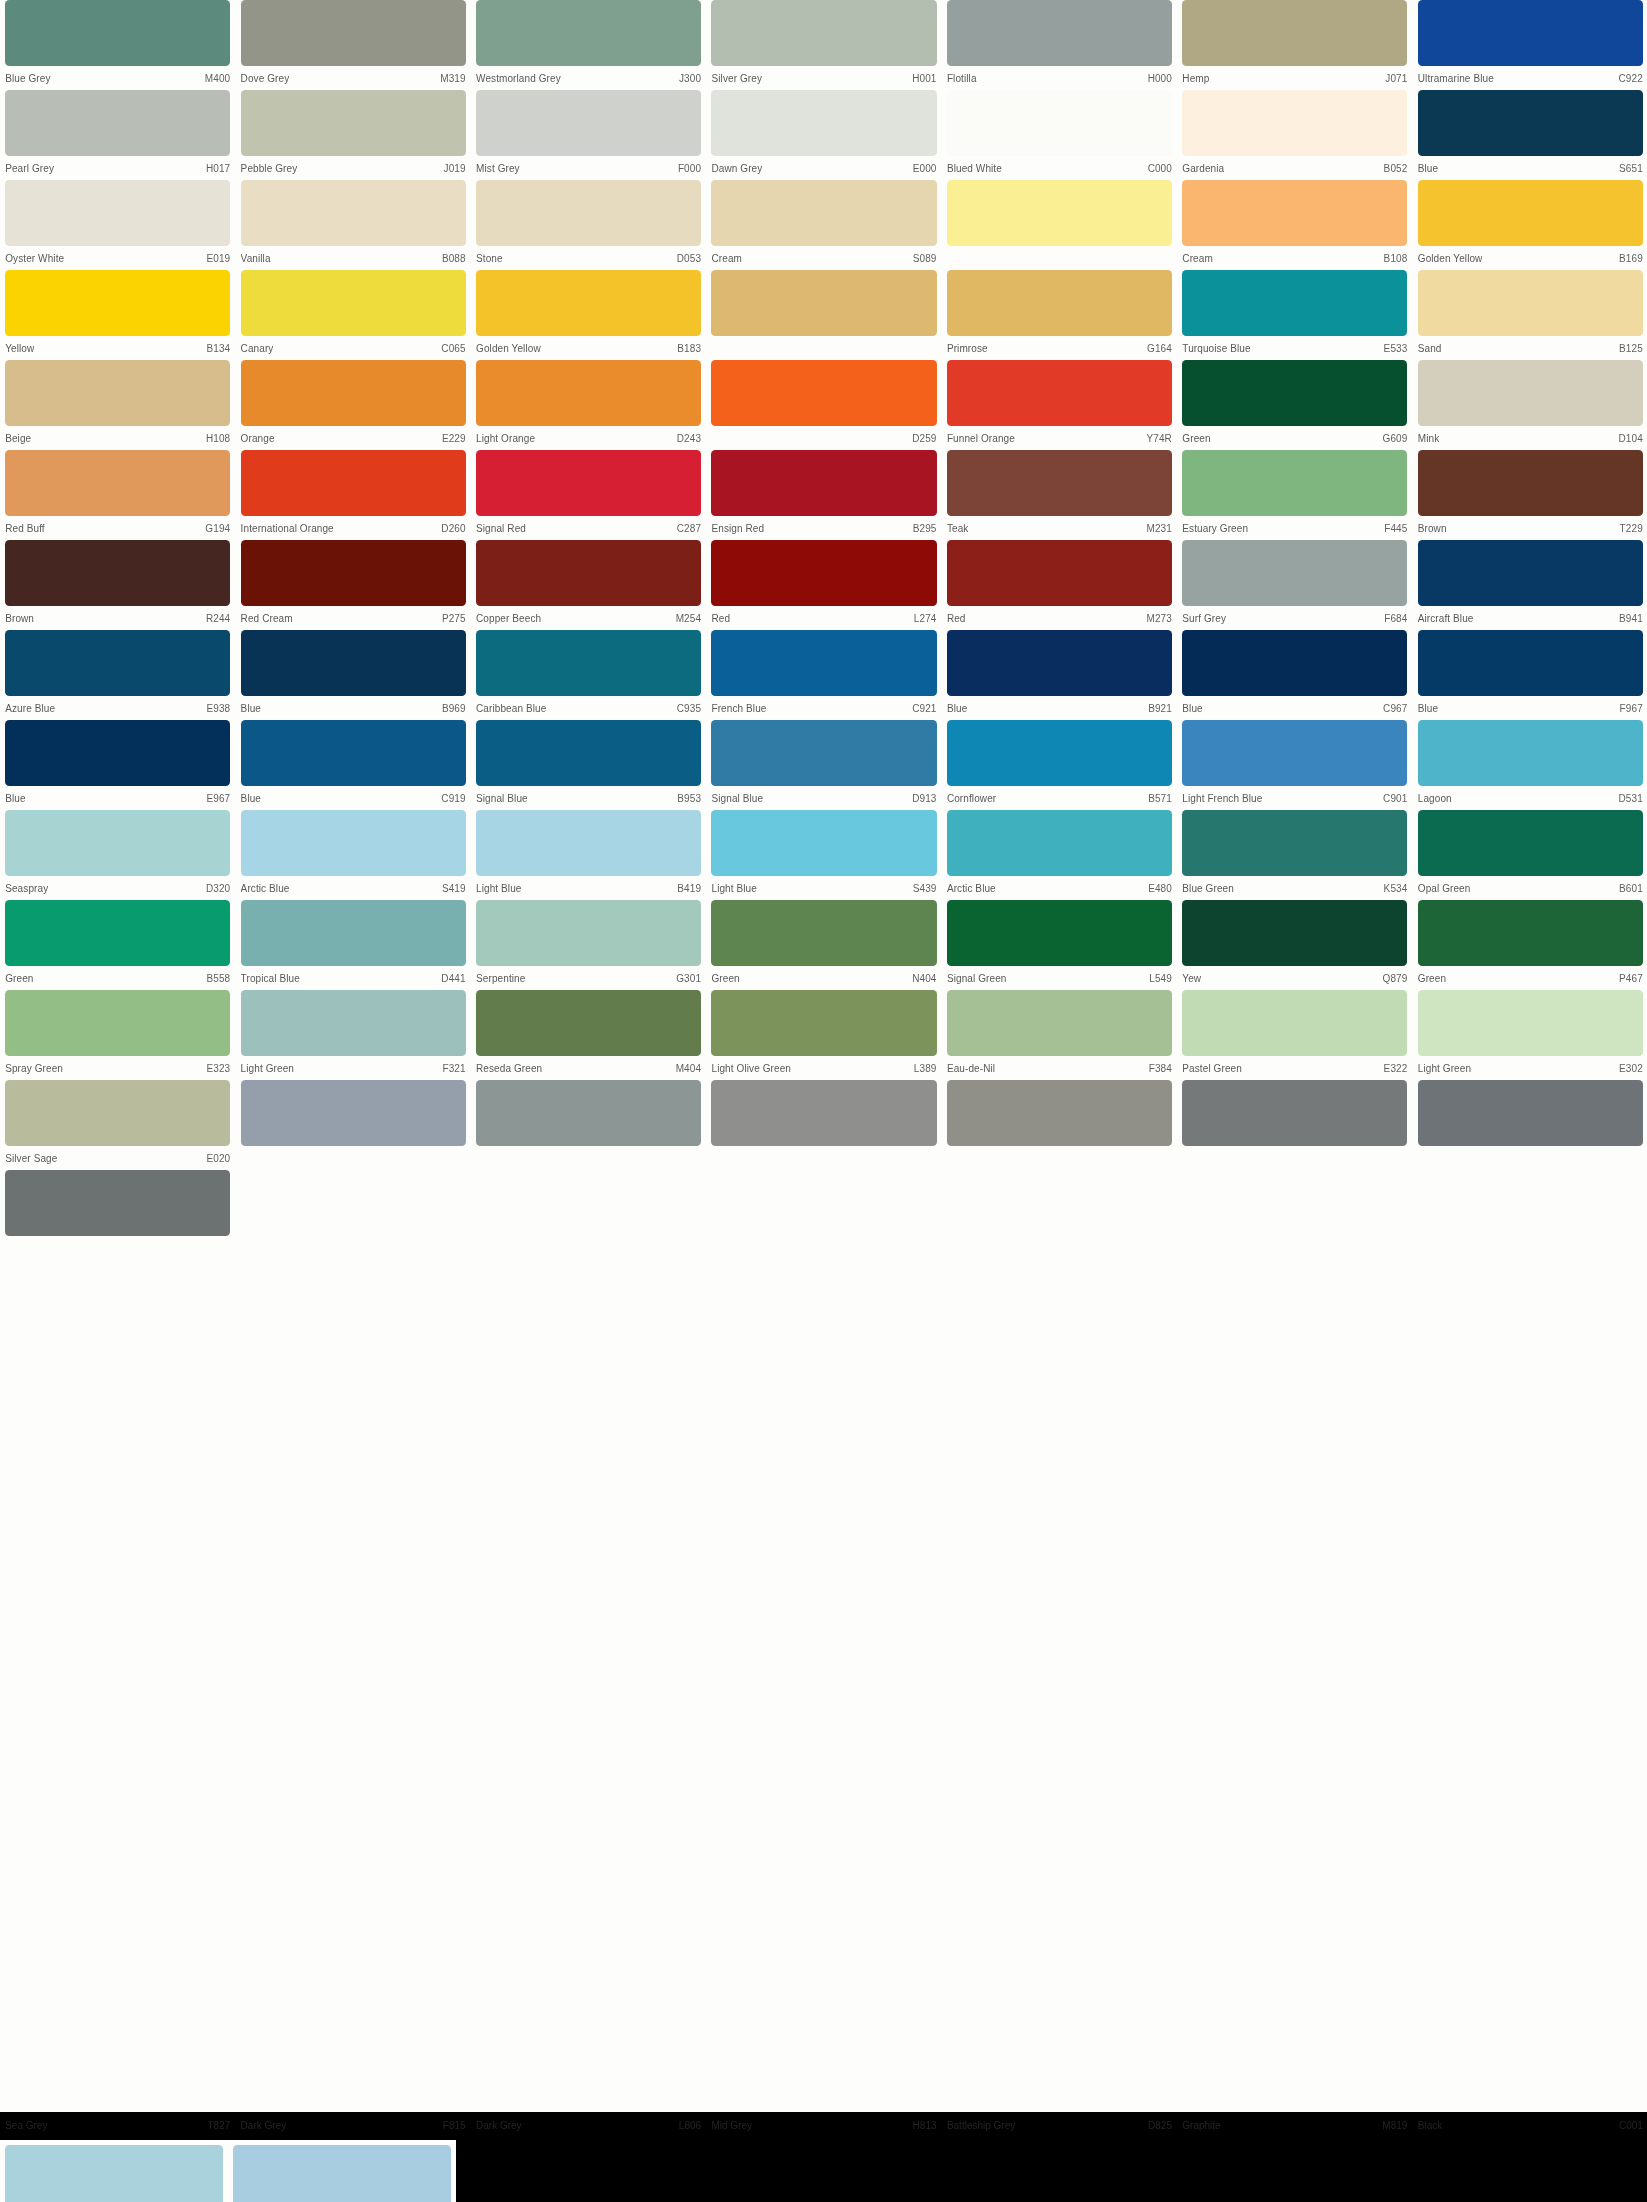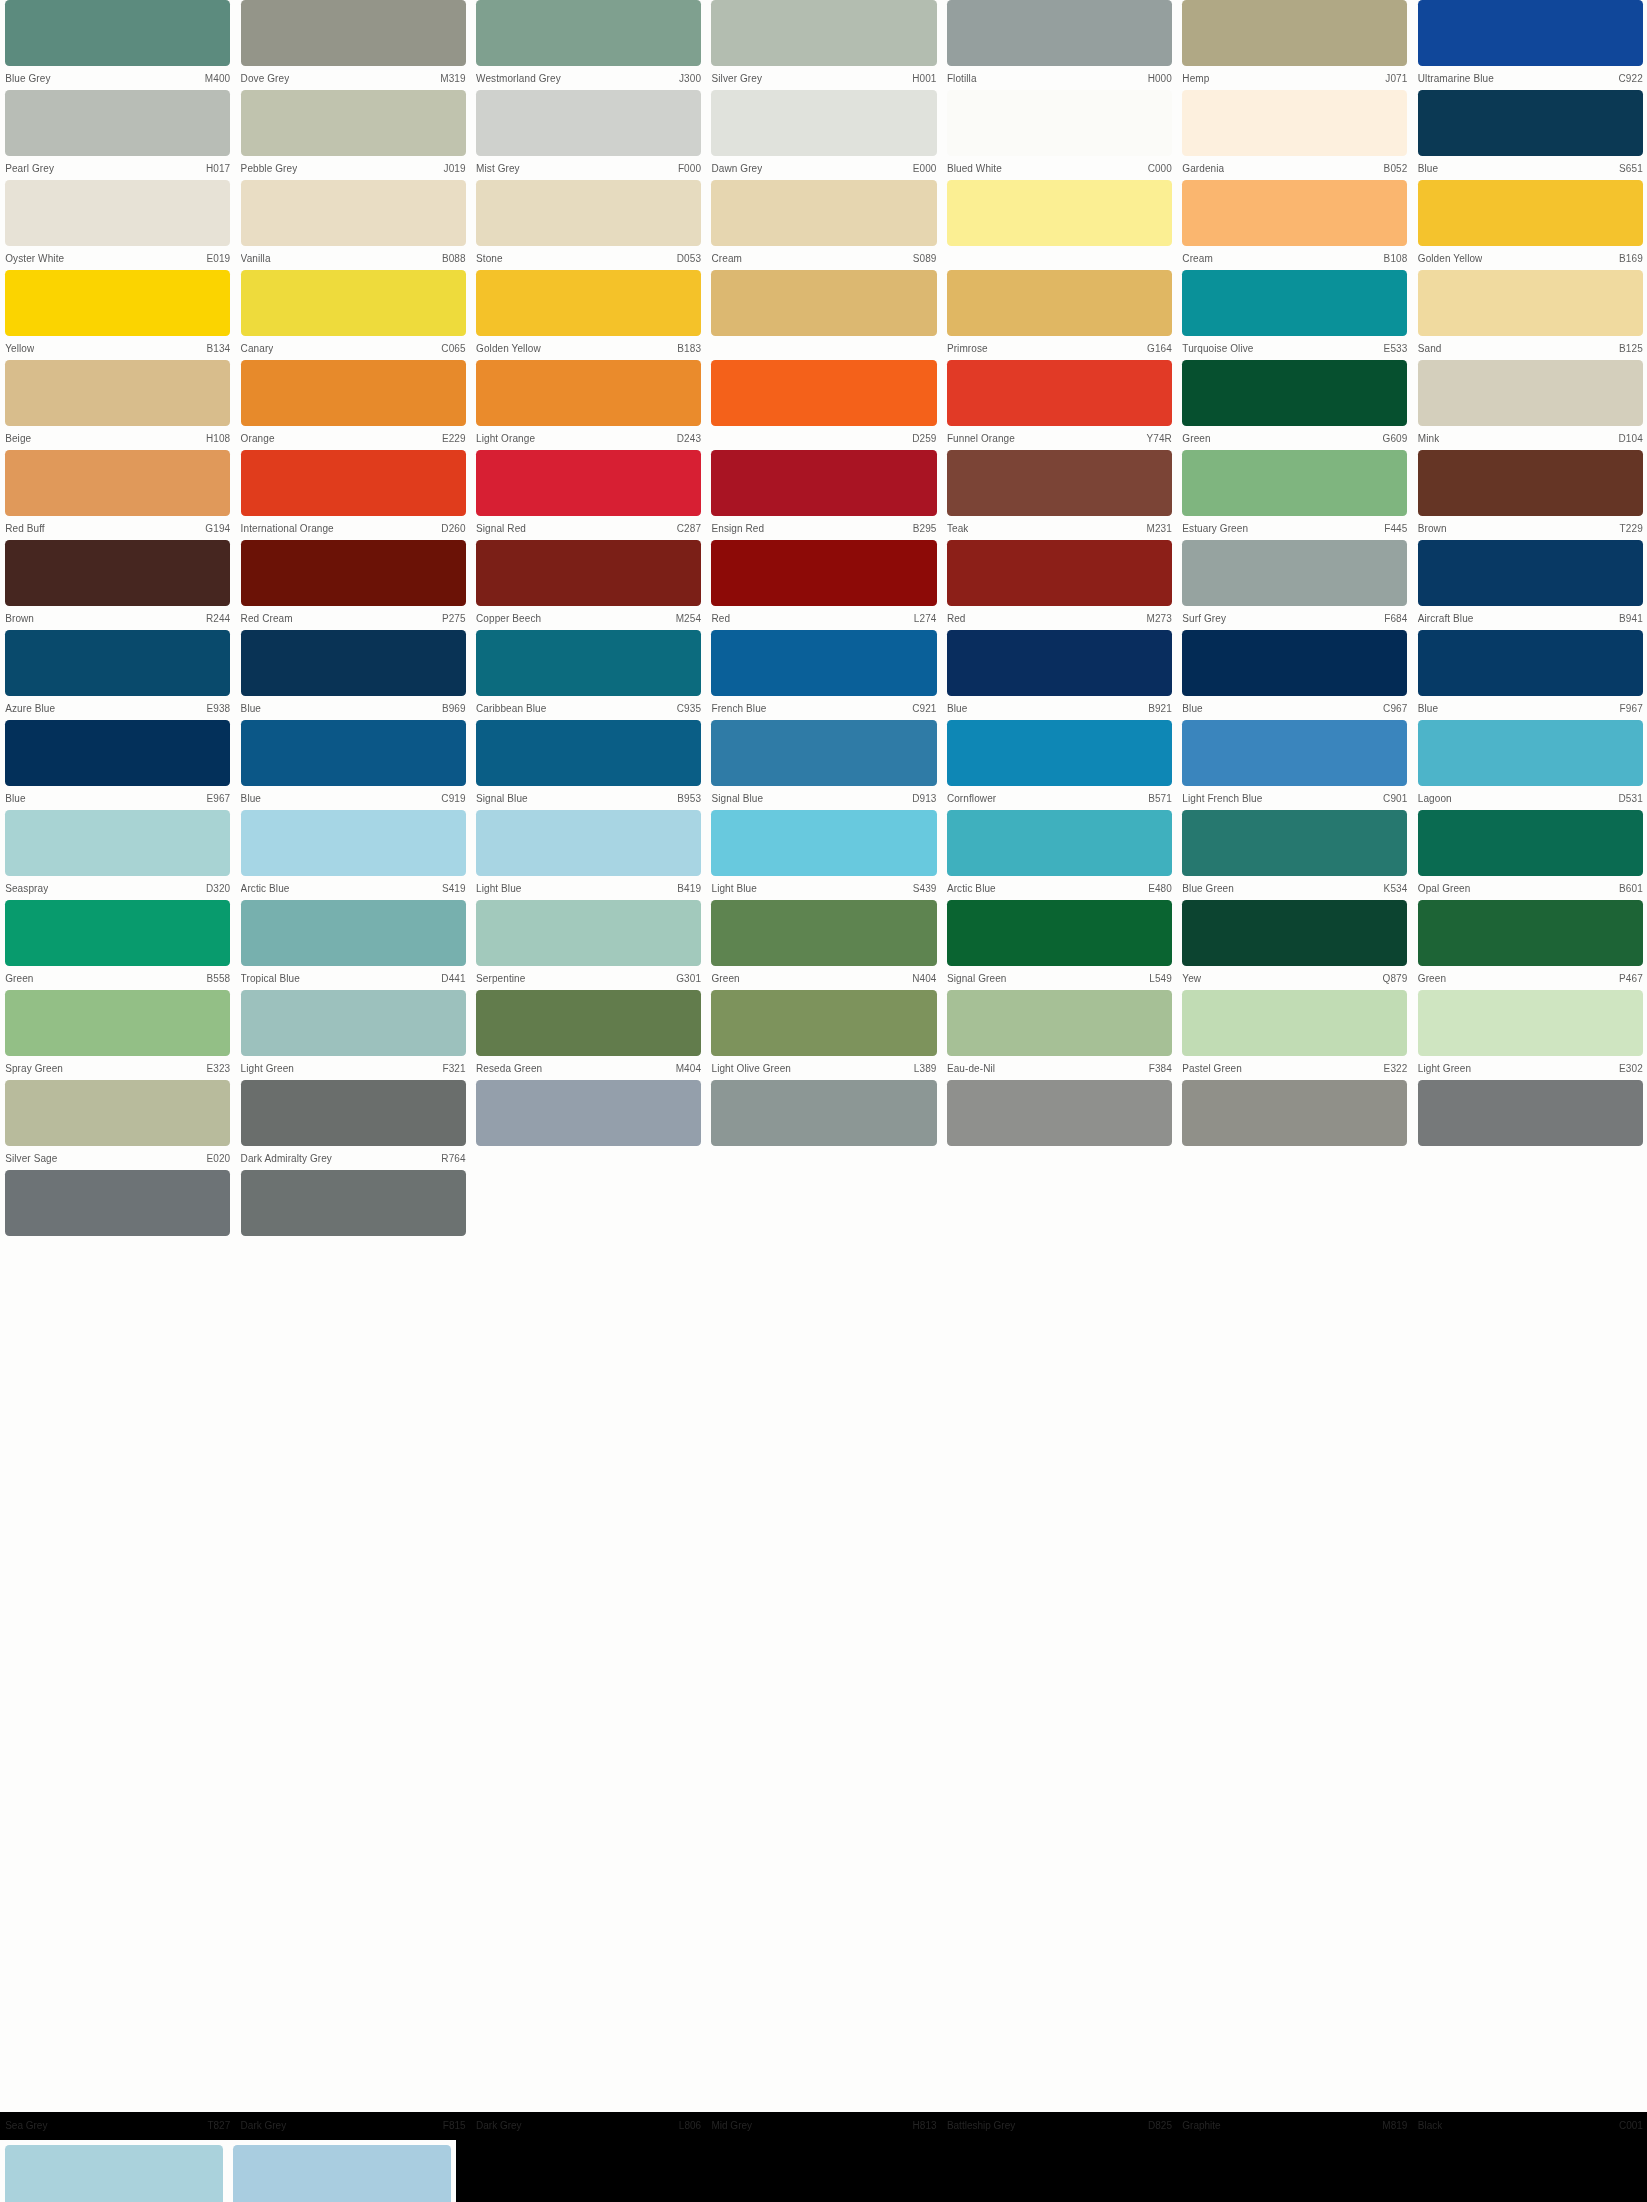--- a/index.html
+++ b/index.html
@@ -288,21 +288,21 @@
         <div class="cell">
           <div class="swatch" style="background: rgb(224, 183, 99);"></div>
           <div class="cell-label">
             <span class="nm">Primrose</span>
             <span class="cd">G164</span>
           </div>
         </div>
         <div class="cell">
           <div class="swatch" style="background: rgb(10, 145, 153);"></div>
           <div class="cell-label">
-            <span class="nm">Turquoise Olive</span>
+            <span class="nm">Turquoise Blue</span>
             <span class="cd">E533</span>
           </div>
         </div>
         <div class="cell">
           <div class="swatch" style="background: rgb(240, 218, 159);"></div>
           <div class="cell-label">
             <span class="nm">Sand</span>
             <span class="cd">B125</span>
           </div>
         </div>
@@ -696,27 +696,20 @@
           <div class="cell-label">
             <span class="nm">Light Green</span>
             <span class="cd">E302</span>
           </div>
         </div>
         <div class="cell">
           <div class="swatch" style="background: rgb(184, 187, 156);"></div>
           <div class="cell-label">
             <span class="nm">Silver Sage</span>
             <span class="cd">E020</span>
-          </div>
-        </div>
-        <div class="cell">
-          <div class="swatch" style="background: rgb(106, 110, 108);"></div>
-          <div class="cell-label">
-            <span class="nm">Dark Admiralty Grey</span>
-            <span class="cd">R764</span>
           </div>
         </div>
         <div class="cell">
           <div class="swatch" style="background: rgb(148, 159, 171);"></div>
           <div class="cell-label">
             <span class="nm"></span>
             <span class="cd"></span>
           </div>
         </div>
         <div class="cell">

